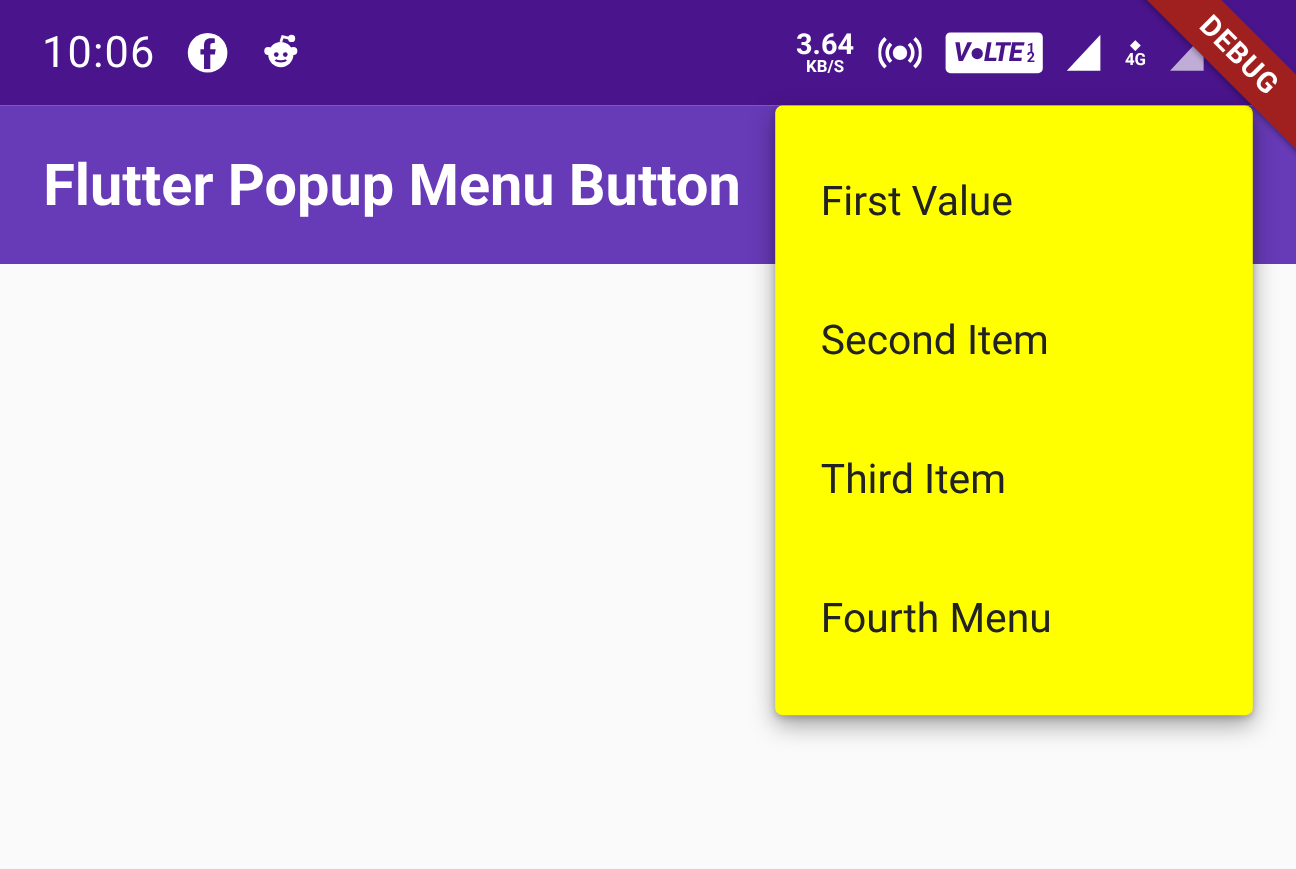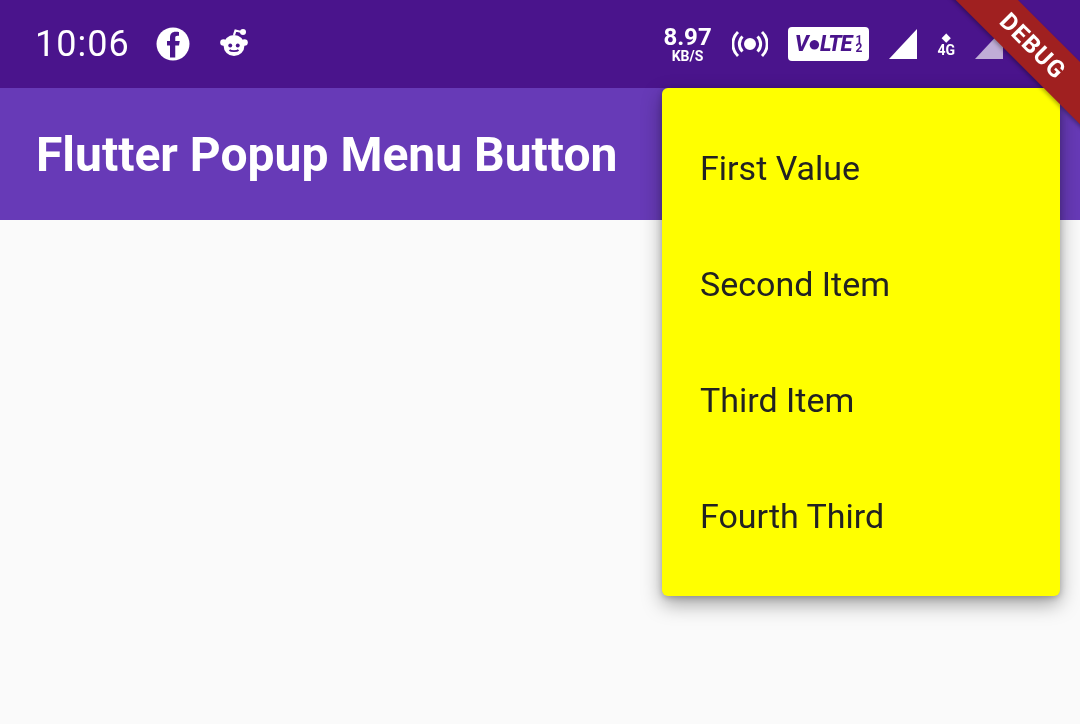--- a/index.html
+++ b/index.html
@@ -106,21 +106,21 @@
       padding-left: 36px;
     }
     .app-title {
       color: #ffffff;
       font-size: 48px;
       font-weight: 700;
     }
     .popup-menu {
       position: absolute;
       top: 88px;
-      right: 20px;
+      right: 36px;
       width: 398px;
       background: #ffff00;
       border-radius: 6px;
       box-shadow: 0 8px 20px rgba(0,0,0,0.35), 0 2px 6px rgba(0,0,0,0.2);
       padding: 22px 0;
     }
     .menu-item {
       padding: 38px 38px;
       font-size: 34px;
       color: #222;
@@ -164,21 +164,21 @@
           <circle cx="18" cy="4" r="2"></circle>
           <path stroke="#fff" stroke-width="1.5" fill="none" d="M12 6l1-3 4 1"></path>
           <circle cx="9.5" cy="13" r="1.3" fill="#4a148c"></circle>
           <circle cx="14.5" cy="13" r="1.3" fill="#4a148c"></circle>
           <path stroke="#4a148c" stroke-width="1.2" fill="none" d="M9 16c1 1 5 1 6 0"></path>
         </svg>
     </span>
   </div>
   <div class="status-right">
     <div class="network-speed">
-      <span class="network-speed-value">8.97</span>
+      <span class="network-speed-value">3.64</span>
       <span class="network-speed-unit">KB/S</span>
     </div>
     <span class="icon-svg">
       <svg width="36" height="36" viewBox="0 0 24 24" fill="none" stroke="#fff" stroke-width="2">
           <circle cx="12" cy="12" r="3" fill="#fff"></circle>
           <path d="M7 17a7 7 0 0 1 0-10M17 7a7 7 0 0 1 0 10"></path>
           <path d="M4 20a11 11 0 0 1 0-16M20 4a11 11 0 0 1 0 16"></path>
         </svg>
     </span>
     <div class="volte-badge">
@@ -205,16 +205,16 @@
 </div>
 
 <div class="app-bar">
   <h1 class="app-title">Flutter Popup Menu Button</h1>
 </div>
 
 <div class="popup-menu">
   <div class="menu-item">First Value</div>
   <div class="menu-item">Second Item</div>
   <div class="menu-item">Third Item</div>
-  <div class="menu-item">Fourth Third</div>
+  <div class="menu-item">Fourth Menu</div>
 </div>
 
 <div class="debug-banner">DEBUG</div>
 
 </body></html>

